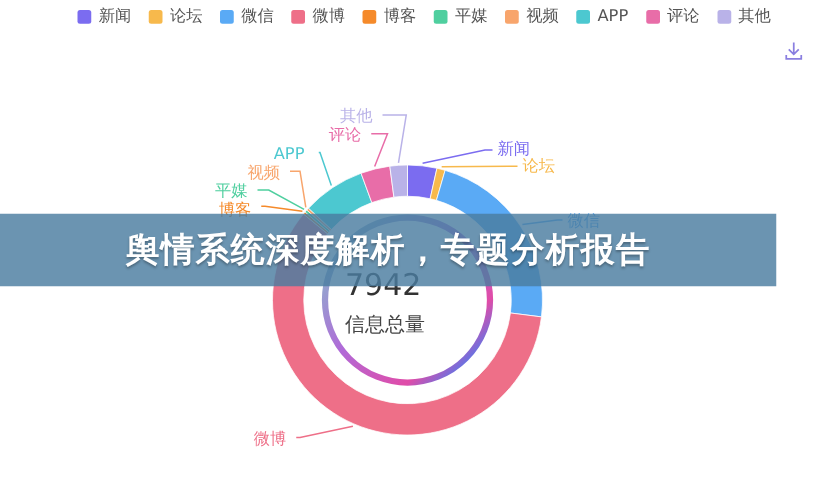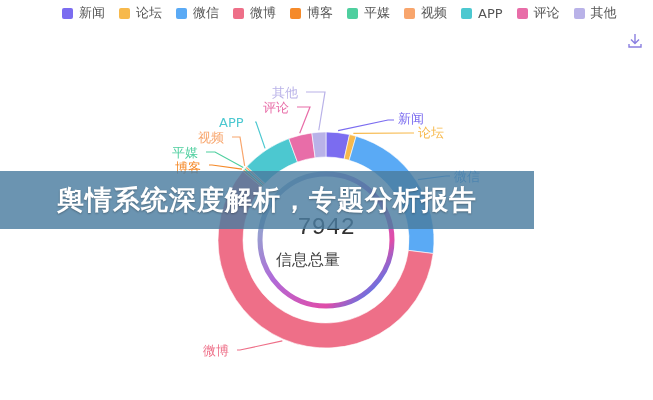--- a/index.html
+++ b/index.html
@@ -3,25 +3,25 @@
 <meta charset="utf-8">
 <style>
   html, body { margin: 0; padding: 0; }
   body { width: 653px; height: 400px; position: relative; background: #ffffff; overflow: hidden;
          font-family: "DejaVu Sans", "Liberation Sans", sans-serif; }
   .legend { position: absolute; left: 62px; top: 4px; width: 590px; display: flex; flex-wrap: wrap; row-gap: 14px; column-gap: 14px; }
   .legend-item { display: flex; align-items: center; gap: 6px; font-size: 13px; color: #555; height: 18px; cursor: pointer; }
   .legend-swatch { width: 11px; height: 11px; border-radius: 2px; display: inline-block; }
   .download { position: absolute; left: 626px; top: 32px; width: 18px; height: 18px; cursor: pointer; }
   svg.chart { position: absolute; left: 0; top: 0; }
-  .banner { position: absolute; left: 0; top: 171px; width: 534px; height: 58px; background: rgba(74,124,160,0.82);
+  .banner { position: absolute; left: 0; top: 171px; width: 621px; height: 58px; background: rgba(74,124,160,0.82);
             display: flex; align-items: center; justify-content: center; }
   .banner-text { color: #ffffff; font-size: 27px; font-weight: bold; letter-spacing: 1px;
                  text-shadow: 0 1px 2px rgba(0,0,0,0.3); }
-  .center-value { position: absolute; left: 276px; top: 214px; width: 100px; text-align: center; font-size: 24px; color: #333; font-family: Liberation Mono, monospace; }
+  .center-value { position: absolute; left: 276px; top: 214px; width: 100px; text-align: left; font-size: 24px; color: #333; }
   .center-label { position: absolute; left: 276px; top: 250px; width: 100px; font-size: 16px; color: #444; }
   .lbl { font-size: 13px; font-family: "DejaVu Sans", sans-serif; }
 </style>
 </head>
 <body>
 
 <div class="legend" id="legend">
     <div class="legend-item">
       <span class="legend-swatch" style="background: rgb(123, 108, 240);"></span>
       <span>新闻</span>

